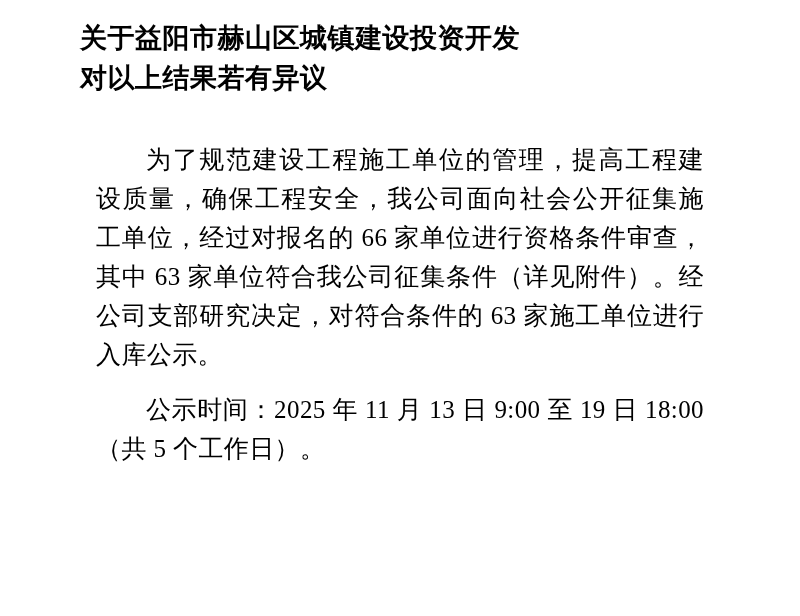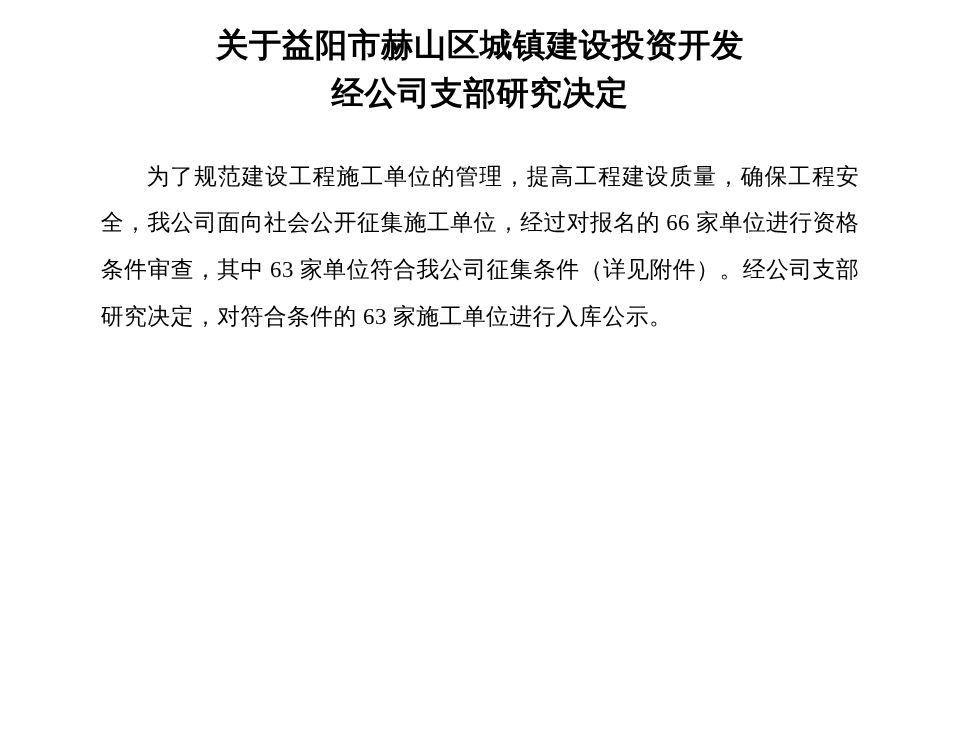--- a/index.html
+++ b/index.html
@@ -18,57 +18,58 @@
     position: relative;
     width: 800px;
     height: 616px;
     box-sizing: border-box;
     padding: 0;
   }
   .doc-title {
     width: 640px;
     margin: 0 auto;
     padding-top: 18px;
-    text-align: center;
+    text-align: left;
     font-size: 27px;
     font-weight: bold;
     line-height: 40px;
     letter-spacing: 0.5px;
     font-family: "Liberation Serif", "DejaVu Serif", serif;
   }
   .doc-title .tline {
     display: block;
     white-space: nowrap;
   }
   .body-area {
     width: 640px;
     margin: 0 auto;
     padding-top: 26px;
   }
   .para {
-    font-size: 19px;
+    font-size: 25px;
     line-height: 39px;
     text-align: justify;
     text-justify: inter-ideograph;
     text-indent: 2em;
-    margin: 4px;
+    margin: 16px;
     letter-spacing: 0.4px;
     font-family: "Liberation Serif", "DejaVu Serif", serif;
   }
   .para + .para {
     margin-top: 0;
   }
 </style>
 </head>
 <body>
 
 <div class="page">
 
   <div class="doc-title">
     <span class="tline">关于益阳市赫山区城镇建设投资开发</span>
-    <span class="tline">经公司支部研究决定</span>
+    <span class="tline">对以上结果若有异议</span>
   </div>
 
   <div class="body-area">
     <p class="para">为了规范建设工程施工单位的管理，提高工程建设质量，确保工程安全，我公司面向社会公开征集施工单位，经过对报名的 66 家单位进行资格条件审查，其中 63 家单位符合我公司征集条件（详见附件）。经公司支部研究决定，对符合条件的 63 家施工单位进行入库公示。</p>
+    <p class="para">公示时间：2025 年 11 月 13 日 9:00 至 19 日 18:00（共 5 个工作日）。</p>
   </div>
 
 </div>
 
 </body></html>

